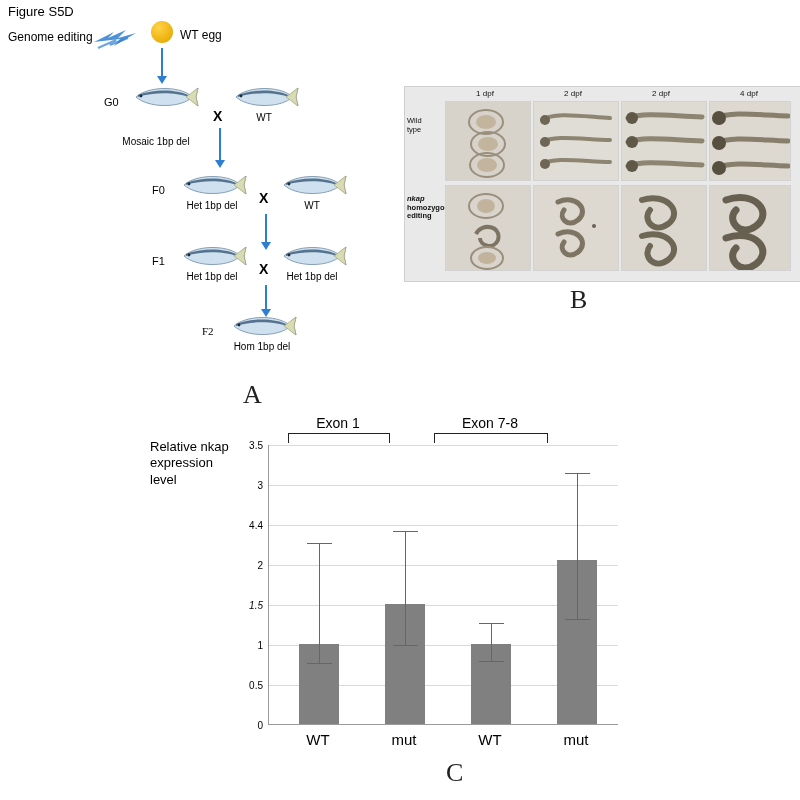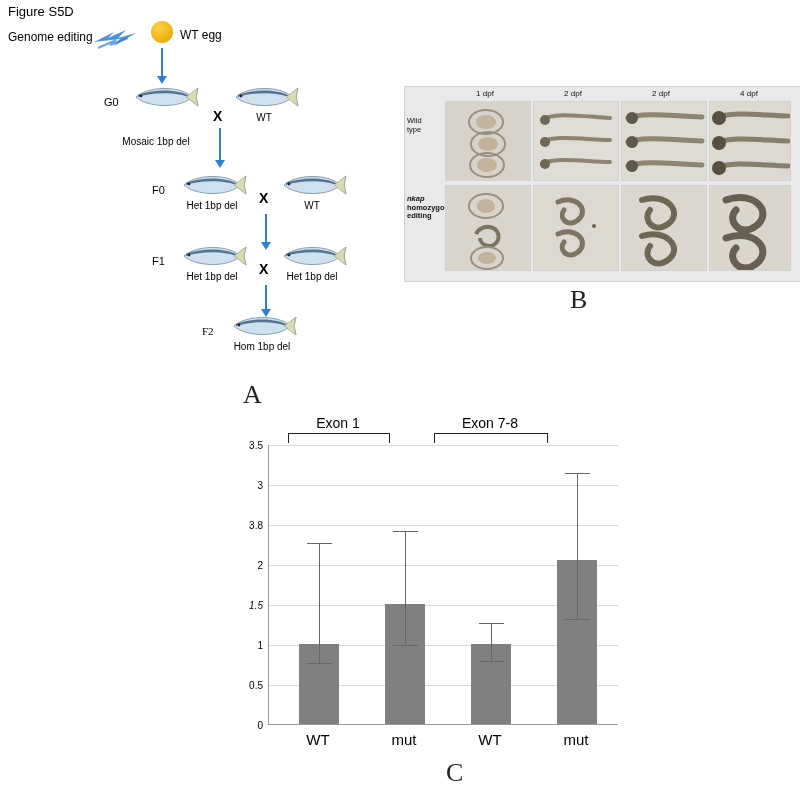--- a/index.html
+++ b/index.html
@@ -243,36 +243,41 @@
       <path d="M16,14 C44,4 64,26 46,40 C30,52 16,34 26,24" fill="none" stroke="#675f4f" stroke-width="7" stroke-linecap="round"></path>
       <path d="M16,52 C44,42 64,64 46,78 C30,90 16,72 26,62" fill="none" stroke="#675f4f" stroke-width="7" stroke-linecap="round"></path>
     </svg>
   </div>
 </div>
 
 <div class="panel-letter" style="left:570px;top:285px;">B</div>
 
 <div id="panelC">
 
+  <div class="axis-title" style="left:0px;top:24px;width:112px;">
+    <span>Relative nkap</span><br>
+    <span>expression</span><br>
+    <span>level</span>
+  </div>
 
   <div class="brk" style="left:138px;top:18px;width:100px;"></div>
   <div class="brk-label" style="left:188px;top:0px;">Exon 1</div>
   <div class="brk" style="left:284px;top:18px;width:112px;"></div>
   <div class="brk-label" style="left:340px;top:0px;">Exon 7-8</div>
 
   <div class="plot">
 
     <div class="gridline" style="top:0px;"></div>
     <div class="ytick" style="top:0px;">3.5</div>
 
     <div class="gridline" style="top:40px;"></div>
     <div class="ytick" style="top:40px;">3</div>
 
     <div class="gridline" style="top:80px;"></div>
-    <div class="ytick" style="top:80px;">3.8</div>
+    <div class="ytick" style="top:80px;">4.4</div>
 
     <div class="gridline" style="top:120px;"></div>
     <div class="ytick" style="top:120px;">2</div>
 
     <div class="gridline" style="top:160px;"></div>
     <div class="ytick" style="top:160px;font-style:italic;">1.5</div>
 
     <div class="gridline" style="top:200px;"></div>
     <div class="ytick" style="top:200px;">1</div>
 

